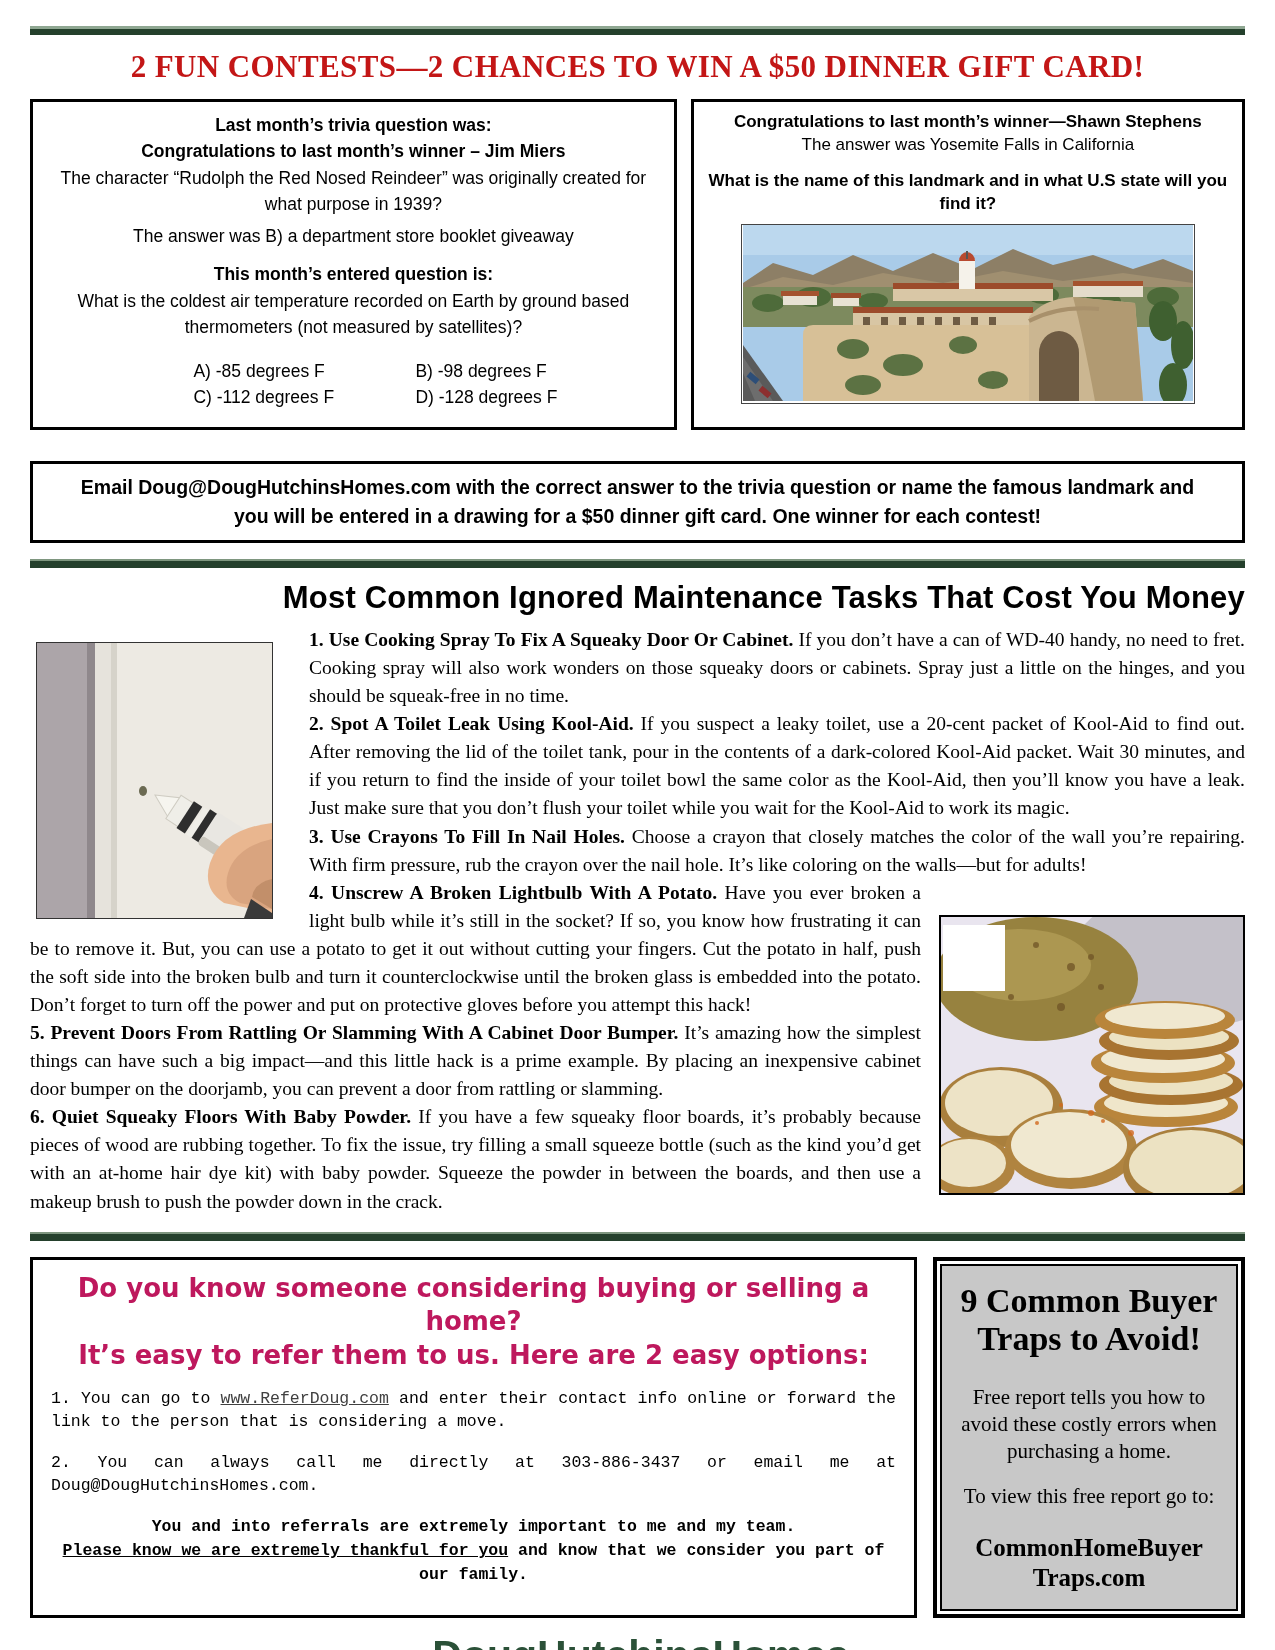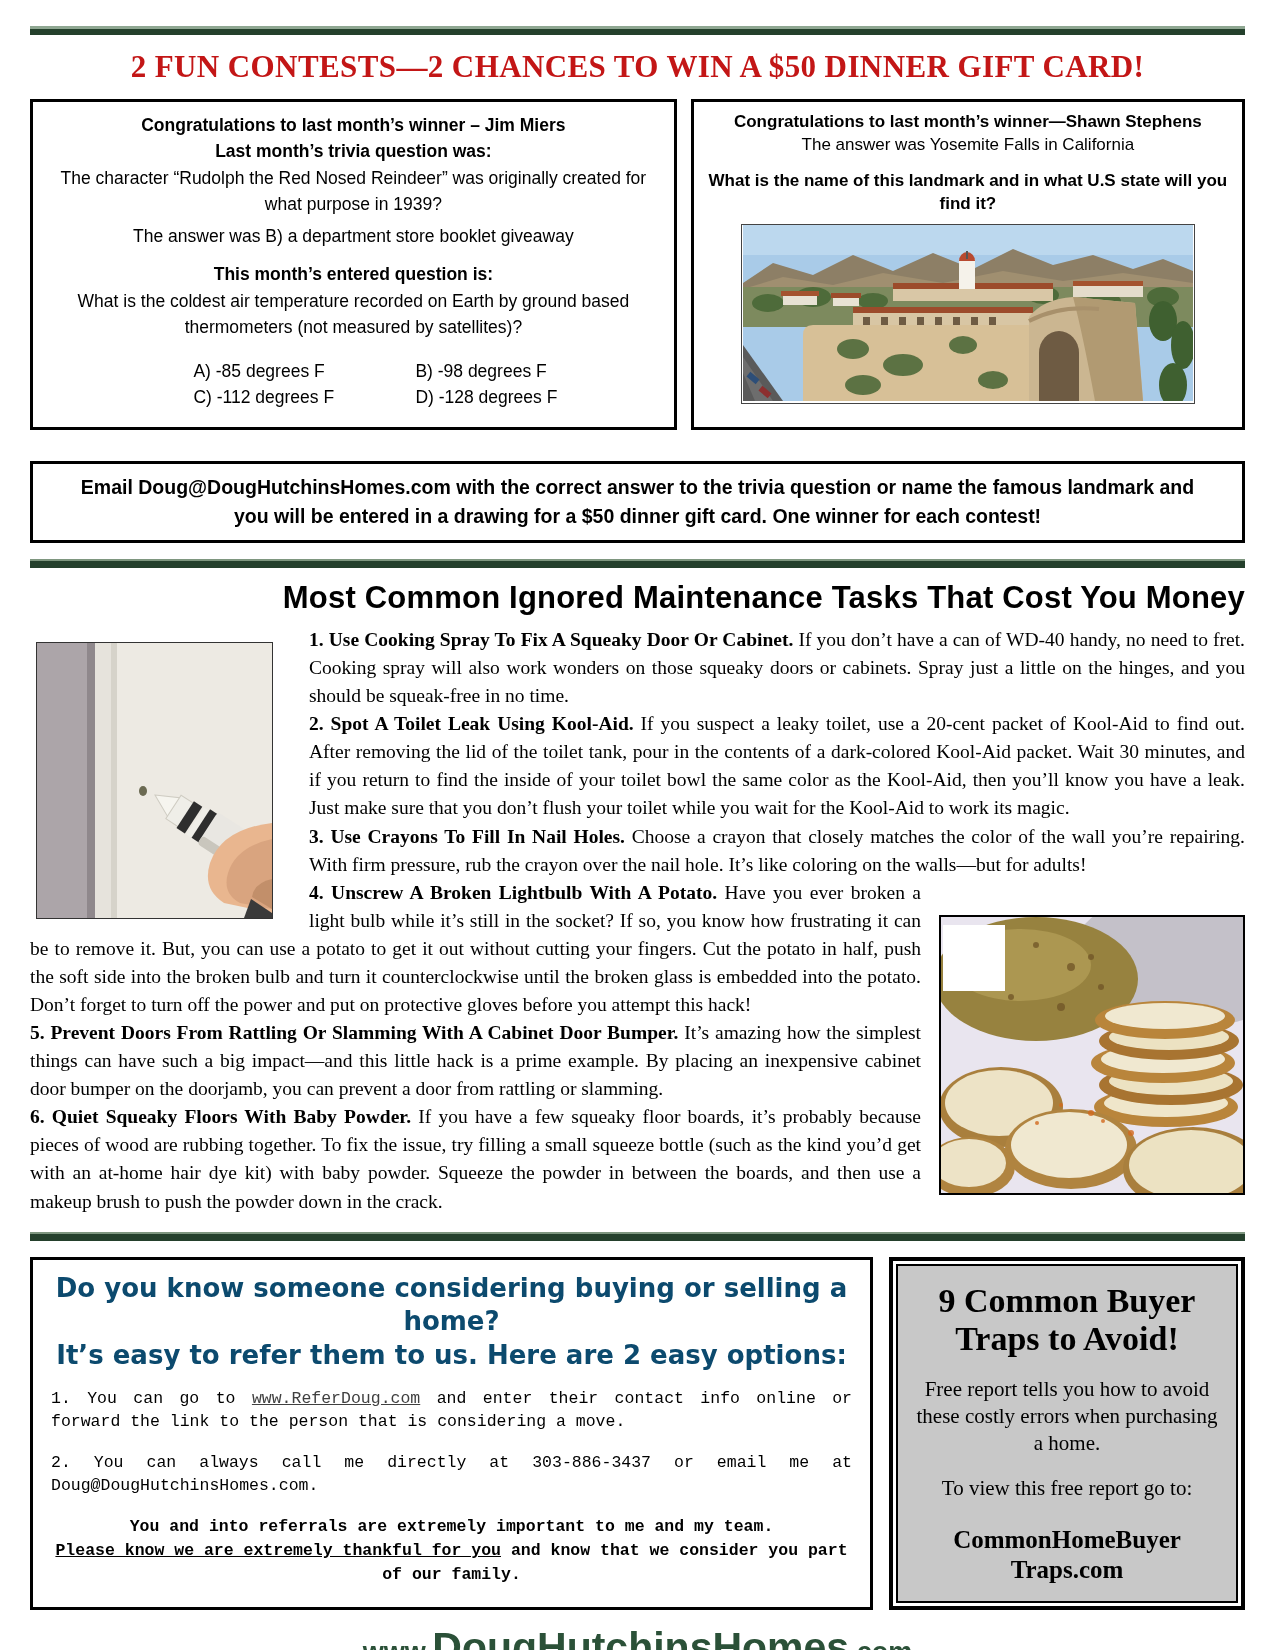--- a/index.html
+++ b/index.html
@@ -25,53 +25,53 @@
   .section-title{text-align:right;font-weight:bold;font-size:31px;margin:12px 0 10px;letter-spacing:.2px;}
   .maintenance{font-family:"Liberation Serif",serif;font-size:19.5px;line-height:1.44;text-align:justify;}
   .maintenance p{margin:0;}
   .crayon-float{float:left;width:237px;height:277px;margin:16px 36px 8px 6px;border:1px solid #333;
     box-sizing:border-box;line-height:0;}
   .potato-float{float:right;width:306px;height:280px;margin:36px 0 6px 18px;border:2px solid #000;
     box-sizing:border-box;line-height:0;}
   .clear{clear:both;}
   .bottom-row{display:flex;gap:16px;margin-top:16px;align-items:stretch;}
   .referral-box{border:3px solid #000;flex:1;padding:10px 18px 12px;box-sizing:border-box;}
-  .referral-h{text-align:center;color:#0c4a6e;font-weight:bold;font-size:26px;line-height:1.3;
+  .referral-h{text-align:center;color:#be185d;font-weight:bold;font-size:26px;line-height:1.3;
     font-family:"DejaVu Sans",sans-serif;margin:2px 0 14px;}
   .mono{font-family:"Liberation Mono",monospace;font-size:16.5px;line-height:1.4;text-align:justify;
     text-align-last:left;margin:0 0 18px;}
   .mono-close{font-family:"Liberation Mono",monospace;font-weight:bold;font-size:16.5px;line-height:1.45;
     text-align:center;margin:10px 0 0;}
   .link{color:#404040;text-decoration:underline;cursor:pointer;}
   .ul{text-decoration:underline;}
-  .traps-outer{border:4px solid #000;background:#fff;padding:3px;width:356px;box-sizing:border-box;display:flex;align-items:flex-end;}
+  .traps-outer{border:4px solid #000;background:#fff;padding:3px;width:312px;box-sizing:border-box;display:flex;align-items:flex-end;}
   .traps-inner{border:2px solid #000;background:#c8c8c8;flex:1;box-sizing:border-box;padding:16px 12px;
     text-align:center;font-family:"Liberation Serif",serif;}
   .traps-title{font-weight:bold;font-size:34px;line-height:1.12;}
-  .traps-body{font-size:21px;margin-top:18px;line-height:1.28;}
+  .traps-body{font-size:21px;margin-top:26px;line-height:1.28;}
   .traps-view{font-size:21px;margin-top:20px;}
   .traps-site{font-weight:bold;font-size:25px;margin-top:24px;line-height:1.2;}
   .footer{text-align:center;margin-top:14px;color:#2b5138;font-weight:bold;}
   .footer .small{font-size:27px;}
   .footer .big{font-size:41px;}
 </style>
 </head>
 <body>
 
 <div class="page">
 
   <div class="greenbar"></div>
 
   <div class="red-title">2 FUN CONTESTS—2 CHANCES TO WIN A $50 DINNER GIFT CARD!</div>
 
   <div class="contest-row">
 
     <div class="contest-box contest-left">
+      <div class="b">Last month’s trivia question was:</div>
       <div class="b">Congratulations to last month’s winner – Jim Miers</div>
-      <div class="b">Last month’s trivia question was:</div>
       <div>The character “Rudolph the Red Nosed Reindeer” was originally created for what purpose in 1939?</div>
       <div class="sp-s"></div>
       <div>The answer was B) a department store booklet giveaway</div>
       <div class="sp"></div>
       <div class="b">This month’s entered question is:</div>
       <div>What is the coldest air temperature recorded on Earth by ground based thermometers (not measured by satellites)?</div>
       <div class="options">
         <div class="opt">A) -85 degrees F</div>
         <div class="opt col2">B) -98 degrees F</div>
         <div class="opt">C) -112 degrees F</div>

